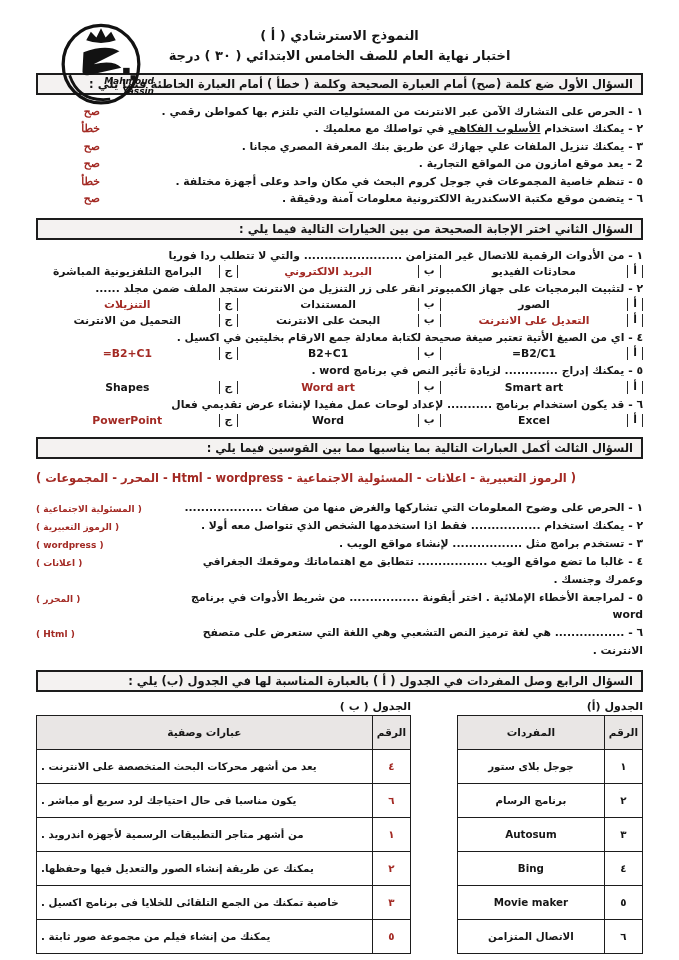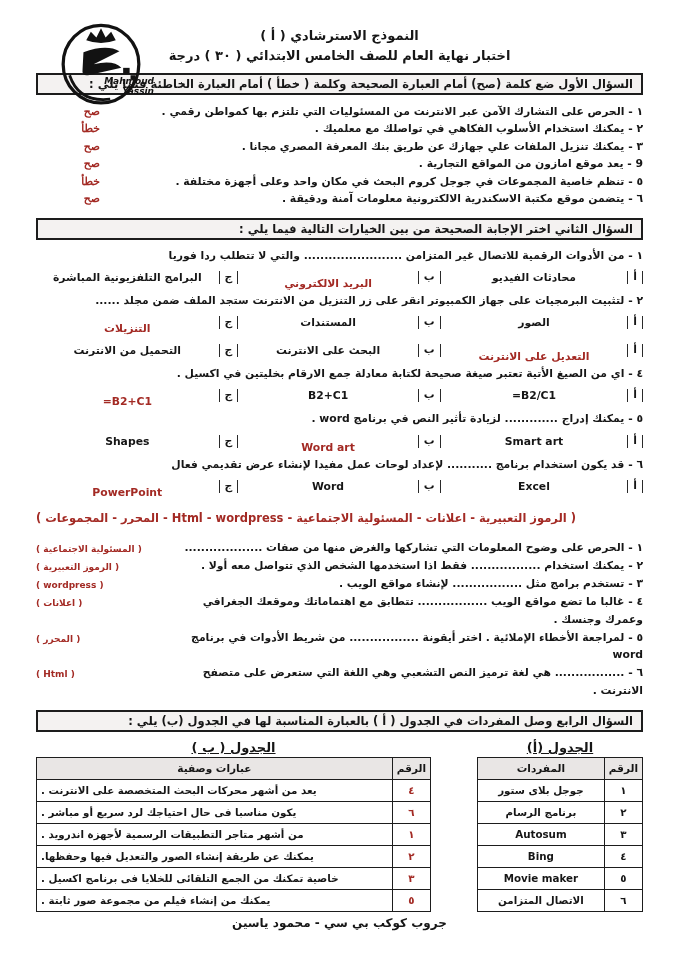--- a/index.html
+++ b/index.html
@@ -17,44 +17,44 @@
   .logo-name{position:absolute;left:0;right:0;top:56px;font-size:9px;font-style:italic;line-height:1.15;color:#111;}
   .titles{text-align:center;padding-top:14px;font-size:13px;line-height:1.5;}
 
   
   .qbar{border:2px solid #1d1d1d;background:var(--bar-bg);padding:2px 8px;font-size:11.5px;margin:10px 0 8px 0;}
   .qbar.first{margin-top:8px;}
 
   
   .q1row{display:flex;align-items:flex-start;font-size:10.8px;line-height:1.62;}
   .q1text{flex:1;}
-  .q1text .ul{}
+  .q1text .ul{text-decoration:underline;}
   .q1ans{width:64px;color:var(--red);text-align:right;flex-shrink:0;font-family:Liberation Serif, serif;}
 
   
   .stem{font-size:10.8px;line-height:1.5;margin-top:2px;unicode-bidi:plaintext;text-align:right;}
   .optrow{display:flex;font-size:10.8px;margin:1px 0 3px 0;align-items:center;}
   .opt{flex:1;display:flex;align-items:center;min-width:0;}
   .optletter{padding:0 5px;border-right:1.5px solid #2a2a2a;border-left:1.5px solid #2a2a2a;line-height:1.2;}
   .opttext{flex:1;text-align:center;unicode-bidi:plaintext;white-space:nowrap;overflow:hidden;}
-  .correct{color:var(--red);margin-top:12px;}
+  .correct{color:var(--red);}
 
   
   .bank{color:var(--red);text-align:left;font-size:11.5px;margin:12px 0 14px 0;unicode-bidi:plaintext;}
   .q3row{display:flex;align-items:flex-start;font-size:10.8px;line-height:1.66;}
   .q3text{flex:1;unicode-bidi:plaintext;text-align:right;}
   .q3ans{width:128px;color:var(--red);font-size:9px;text-align:left;flex-shrink:0;padding-top:3px;unicode-bidi:plaintext;direction:rtl;}
 
   
   .tables{display:flex;gap:46px;margin-top:6px;align-items:flex-start;}
-  .tblwrap-a{width:166px;flex-shrink:0;}
+  .tblwrap-a{width:186px;flex-shrink:0;}
   .tblwrap-b{flex:1;}
-  .tbltitle{text-align:center;font-size:13px;margin-bottom:2px;text-decoration:underline;}
+  .tbltitle{font-size:11px;margin-bottom:2px;}
   table{width:100%;border-collapse:collapse;font-size:10.3px;}
-  th,td{border:1.6px solid #1d1d1d;padding:3px 4px;text-align:center;line-height:1.45;}
+  th,td{border:1.6px solid #1d1d1d;padding:9px 4px;text-align:center;line-height:1.45;}
   th{background:var(--th-bg);font-size:10.5px;}
   td.num{width:36px;}
   td.rednum{width:36px;color:var(--red);}
   td.desc{text-align:left;unicode-bidi:plaintext;}
   td.word{unicode-bidi:plaintext;}
 
   .footer{text-align:center;font-size:12px;margin-top:4px;}
 </style>
 </head>
 <body>
@@ -91,21 +91,21 @@
     </div>
     <div class="q1row">
       <span class="q1text"><span>٢ - يمكنك استخدام </span><span class="ul">الأسلوب الفكاهي</span><span> في تواصلك مع معلميك .</span></span>
       <span class="q1ans">خطأ</span>
     </div>
     <div class="q1row">
       <span class="q1text"><span>٣ - يمكنك تنزيل الملفات علي جهازك عن طريق بنك المعرفة المصري مجانا .</span><span class="ul"></span><span></span></span>
       <span class="q1ans">صح</span>
     </div>
     <div class="q1row">
-      <span class="q1text"><span>9 - يعد موقع امازون من المواقع التجارية .</span><span class="ul"></span><span></span></span>
+      <span class="q1text"><span>2 - يعد موقع امازون من المواقع التجارية .</span><span class="ul"></span><span></span></span>
       <span class="q1ans">صح</span>
     </div>
     <div class="q1row">
       <span class="q1text"><span>٥ - تنظم خاصية المجموعات في جوجل كروم البحث في مكان واحد وعلى أجهزة مختلفة .</span><span class="ul"></span><span></span></span>
       <span class="q1ans">خطأ</span>
     </div>
     <div class="q1row">
       <span class="q1text"><span>٦ - يتضمن موقع مكتبة الاسكندرية الالكترونية معلومات آمنة ودقيقة .</span><span class="ul"></span><span></span></span>
       <span class="q1ans">صح</span>
     </div>
@@ -204,20 +204,21 @@
           <span class="opttext">Word</span>
         </span>
       <span class="opt">
           <span class="optletter">ج</span>
           <span class="opttext correct">PowerPoint</span>
         </span>
     </div>
 
   </div>
 
+  <div class="qbar">السؤال الثالث أكمل العبارات التالية بما يناسبها مما بين القوسين فيما يلي :</div>
   <div class="bank">( الرموز التعبيرية - اعلانات - المسئولية الاجتماعية - Html - wordpress - المحرر - المجموعات )</div>
   <div>
     <div class="q3row">
       <span class="q3text">١ - الحرص على وضوح المعلومات التي تشاركها والغرض منها من صفات ...................</span>
       <span class="q3ans">( المسئولية الاجتماعية )</span>
     </div>
     <div class="q3row">
       <span class="q3text">٢ - يمكنك استخدام ................. فقط اذا استخدمها الشخص الذي تتواصل معه أولا .</span>
       <span class="q3ans">( الرموز التعبيرية )</span>
     </div>

